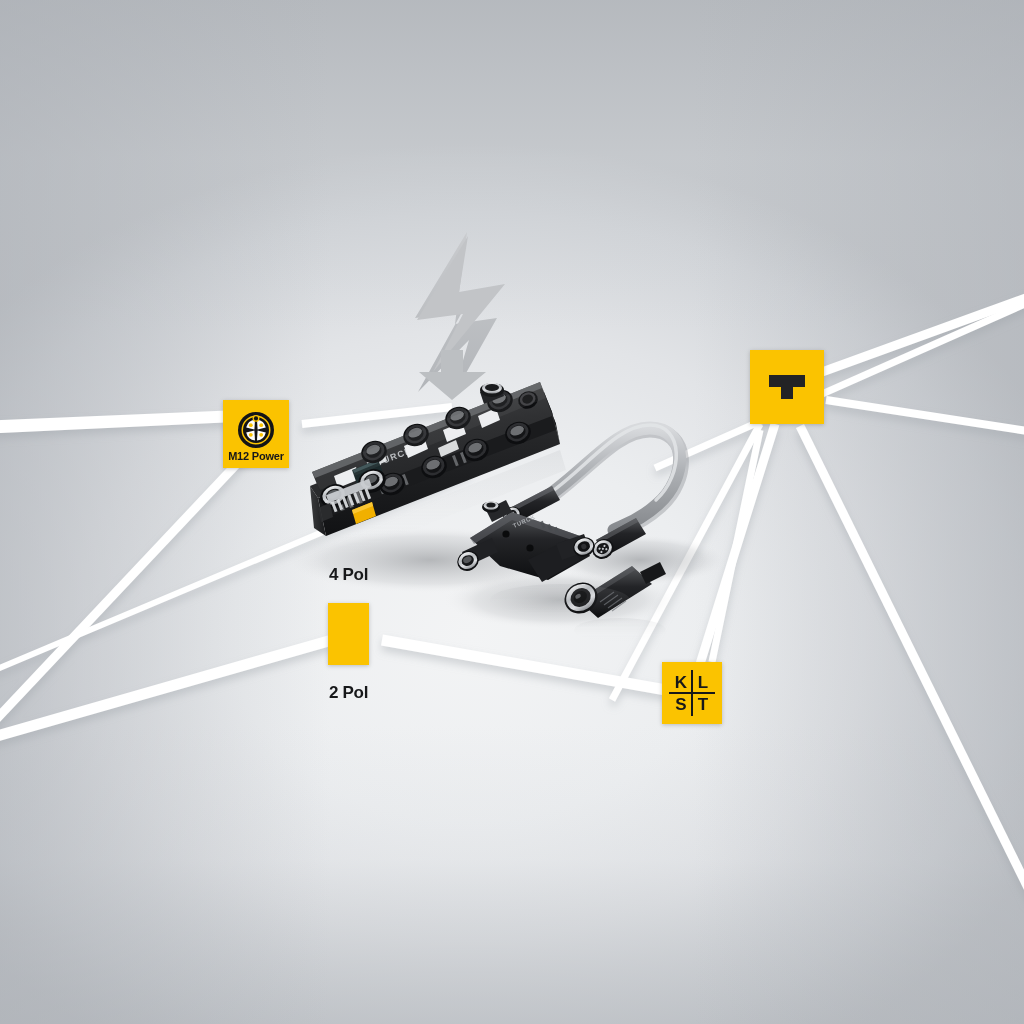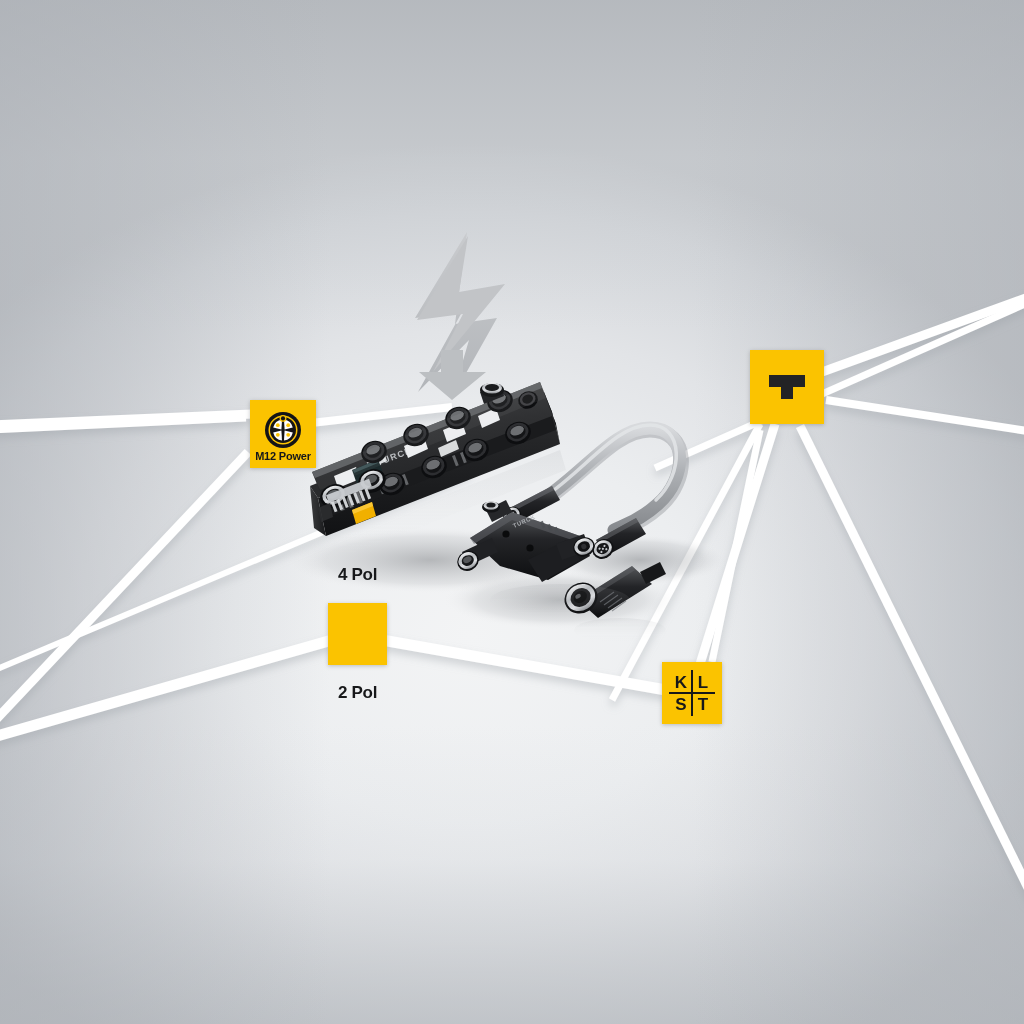--- a/index.html
+++ b/index.html
@@ -38,31 +38,31 @@
   .rays{position:absolute;inset:0;}
 
   
   .badge{
     position:absolute;
     background:#fbc300;
     display:flex;flex-direction:column;align-items:center;justify-content:center;
     box-shadow:0 1px 4px rgba(90,92,96,.35);
     z-index:40;
   }
-  .badge-m12{left:250px;top:400px;width:66px;height:66px;padding-top:2px;}
+  .badge-m12{left:223px;top:400px;width:66px;height:66px;padding-top:2px;}
   .m12-icon{width:40px;height:40px;display:block;margin-top:1px;}
   .m12-label{
     font-size:11px;font-weight:bold;color:#17181a;letter-spacing:-.2px;
     line-height:11px;margin-top:1px;
   }
   .badge-t{left:750px;top:350px;width:74px;height:74px;}
   .t-icon{width:46px;height:46px;display:block;}
 
   .badge-pol{
-    left:328px;top:603px;width:59px;height:62px;
+    left:328px;top:603px;width:41px;height:62px;
     justify-content:center;
     gap:48px;
   }
   .pol-line{
     font-size:17px;font-weight:bold;color:#17181a;line-height:20px;
     letter-spacing:-.3px;
   }
   .pol-rule{width:47px;height:2px;background:#17181a;margin:1px 0;}
 
   .badge-klst{left:662px;top:662px;width:60px;height:62px;}

